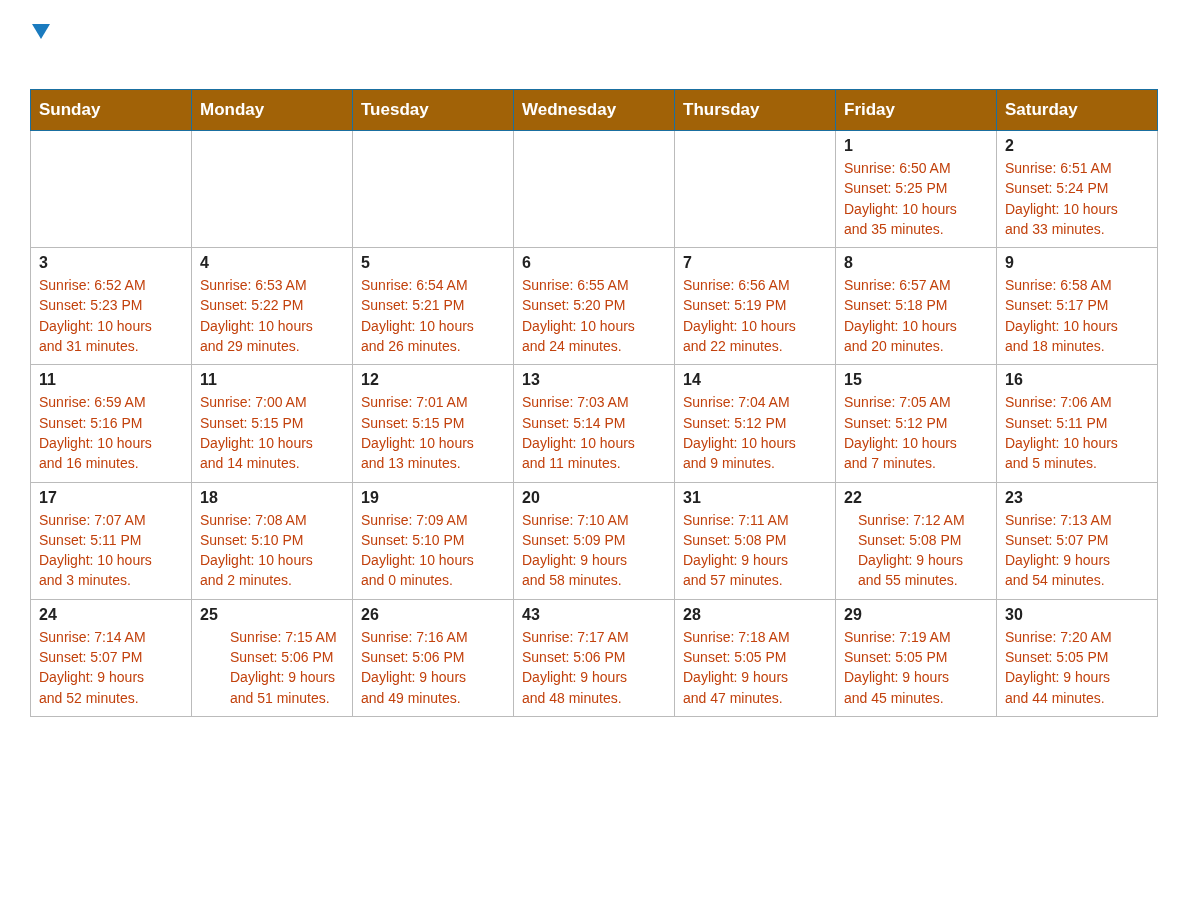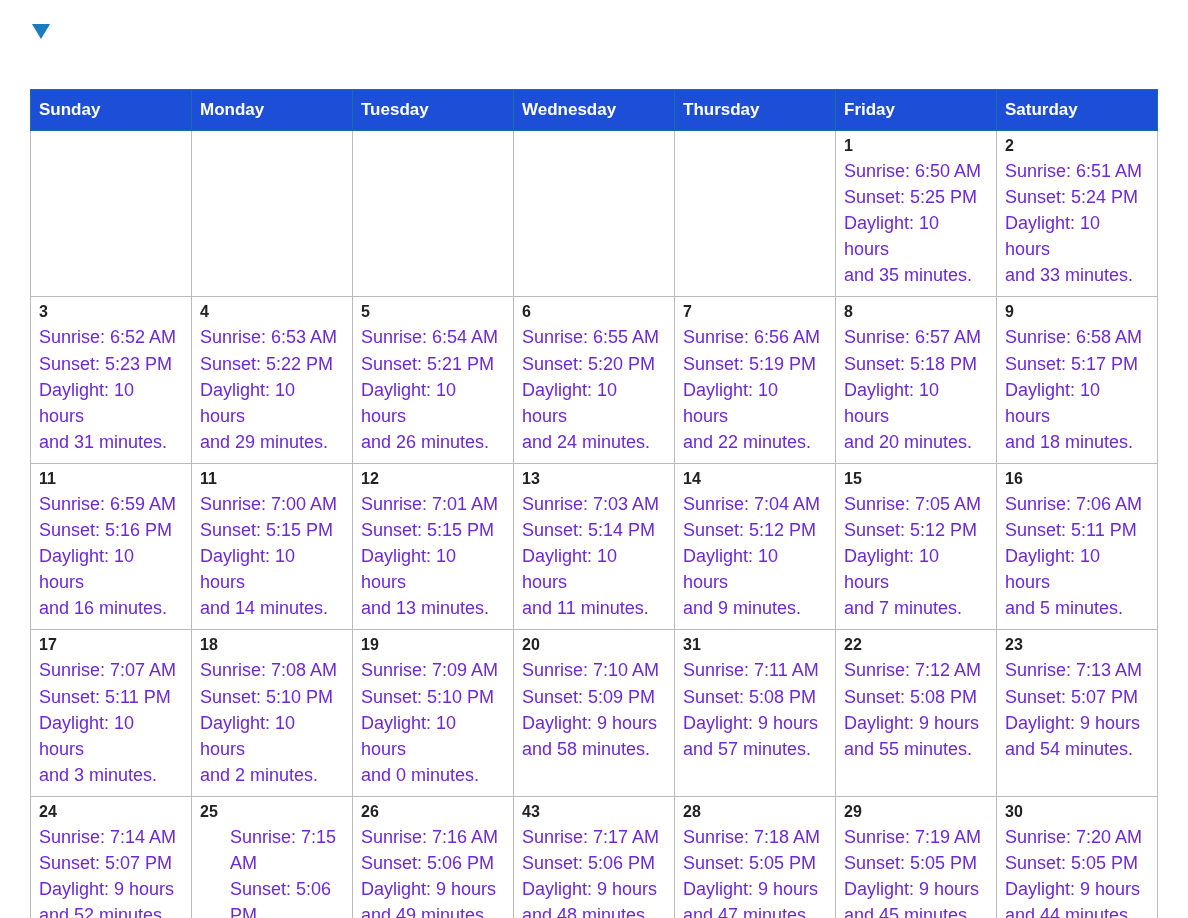--- a/index.html
+++ b/index.html
@@ -34,21 +34,21 @@
       font-size: 22px;
       color: #555;
       margin-top: 4px;
     }
     .calendar-table {
       width: 100%;
       border-collapse: collapse;
       border: 1px solid #999;
     }
     .calendar-table th {
-      background-color: #1d4ed8;
+      background-color: #a16207;
       color: #fff;
       font-size: 17px;
       font-weight: bold;
       padding: 10px 8px;
       text-align: left;
       border: 1px solid #1a6fa0;
     }
     .calendar-table td {
       vertical-align: top;
       padding: 6px 8px 8px 8px;
@@ -59,22 +59,22 @@
       color: #333;
     }
     .day-number {
       font-size: 16px;
       font-weight: bold;
       color: #222;
       display: block;
       margin-bottom: 3px;
     }
     .day-info {
-      font-size: 18px;
-      color: #6d28d9;
+      font-size: 14px;
+      color: #c2410c;
       line-height: 1.45;
     }
     .empty-cell {
       background: #fff;
     }
     .logo-row {
       display: flex;
       align-items: center;
     }
     .logo-text-general {
@@ -287,21 +287,21 @@
         </td>
         <td>
           <span class="day-number">31</span>
           <div class="day-info" style="white-space: pre-line;">Sunrise: 7:11 AM
 Sunset: 5:08 PM
 Daylight: 9 hours
 and 57 minutes.</div>
         </td>
         <td>
           <span class="day-number">22</span>
-          <div class="day-info" style="white-space: pre-line;">Sunrise: 7:12 AM
+          <div class="day-info" style="white-space: pre-line; margin-left: 14px;">Sunrise: 7:12 AM
 Sunset: 5:08 PM
 Daylight: 9 hours
 and 55 minutes.</div>
         </td>
         <td>
           <span class="day-number">23</span>
           <div class="day-info" style="white-space: pre-line;">Sunrise: 7:13 AM
 Sunset: 5:07 PM
 Daylight: 9 hours
 and 54 minutes.</div>

